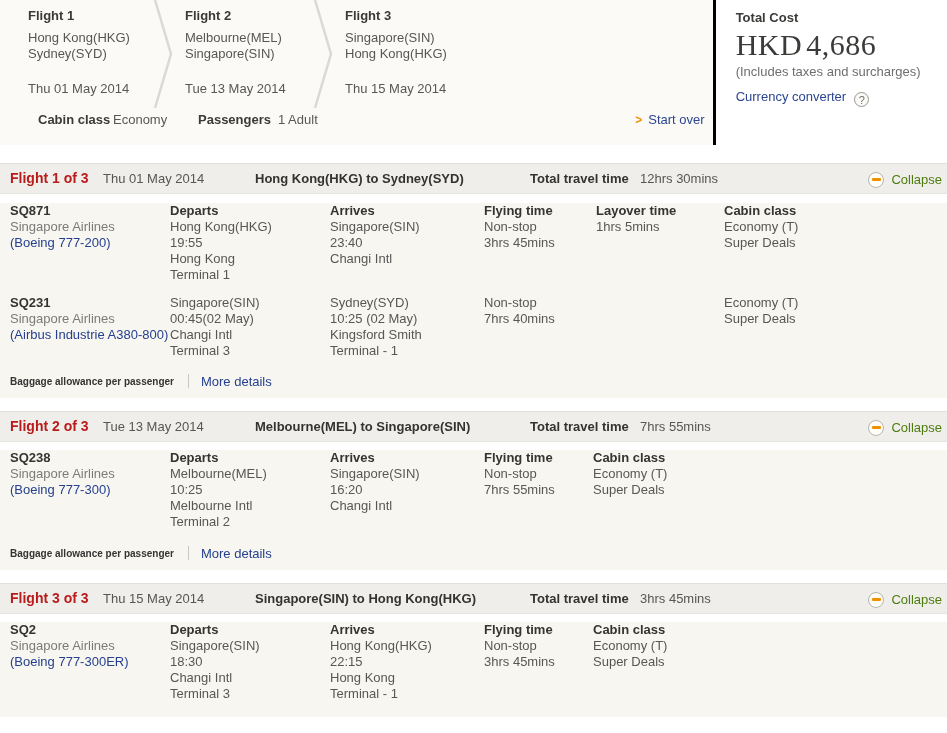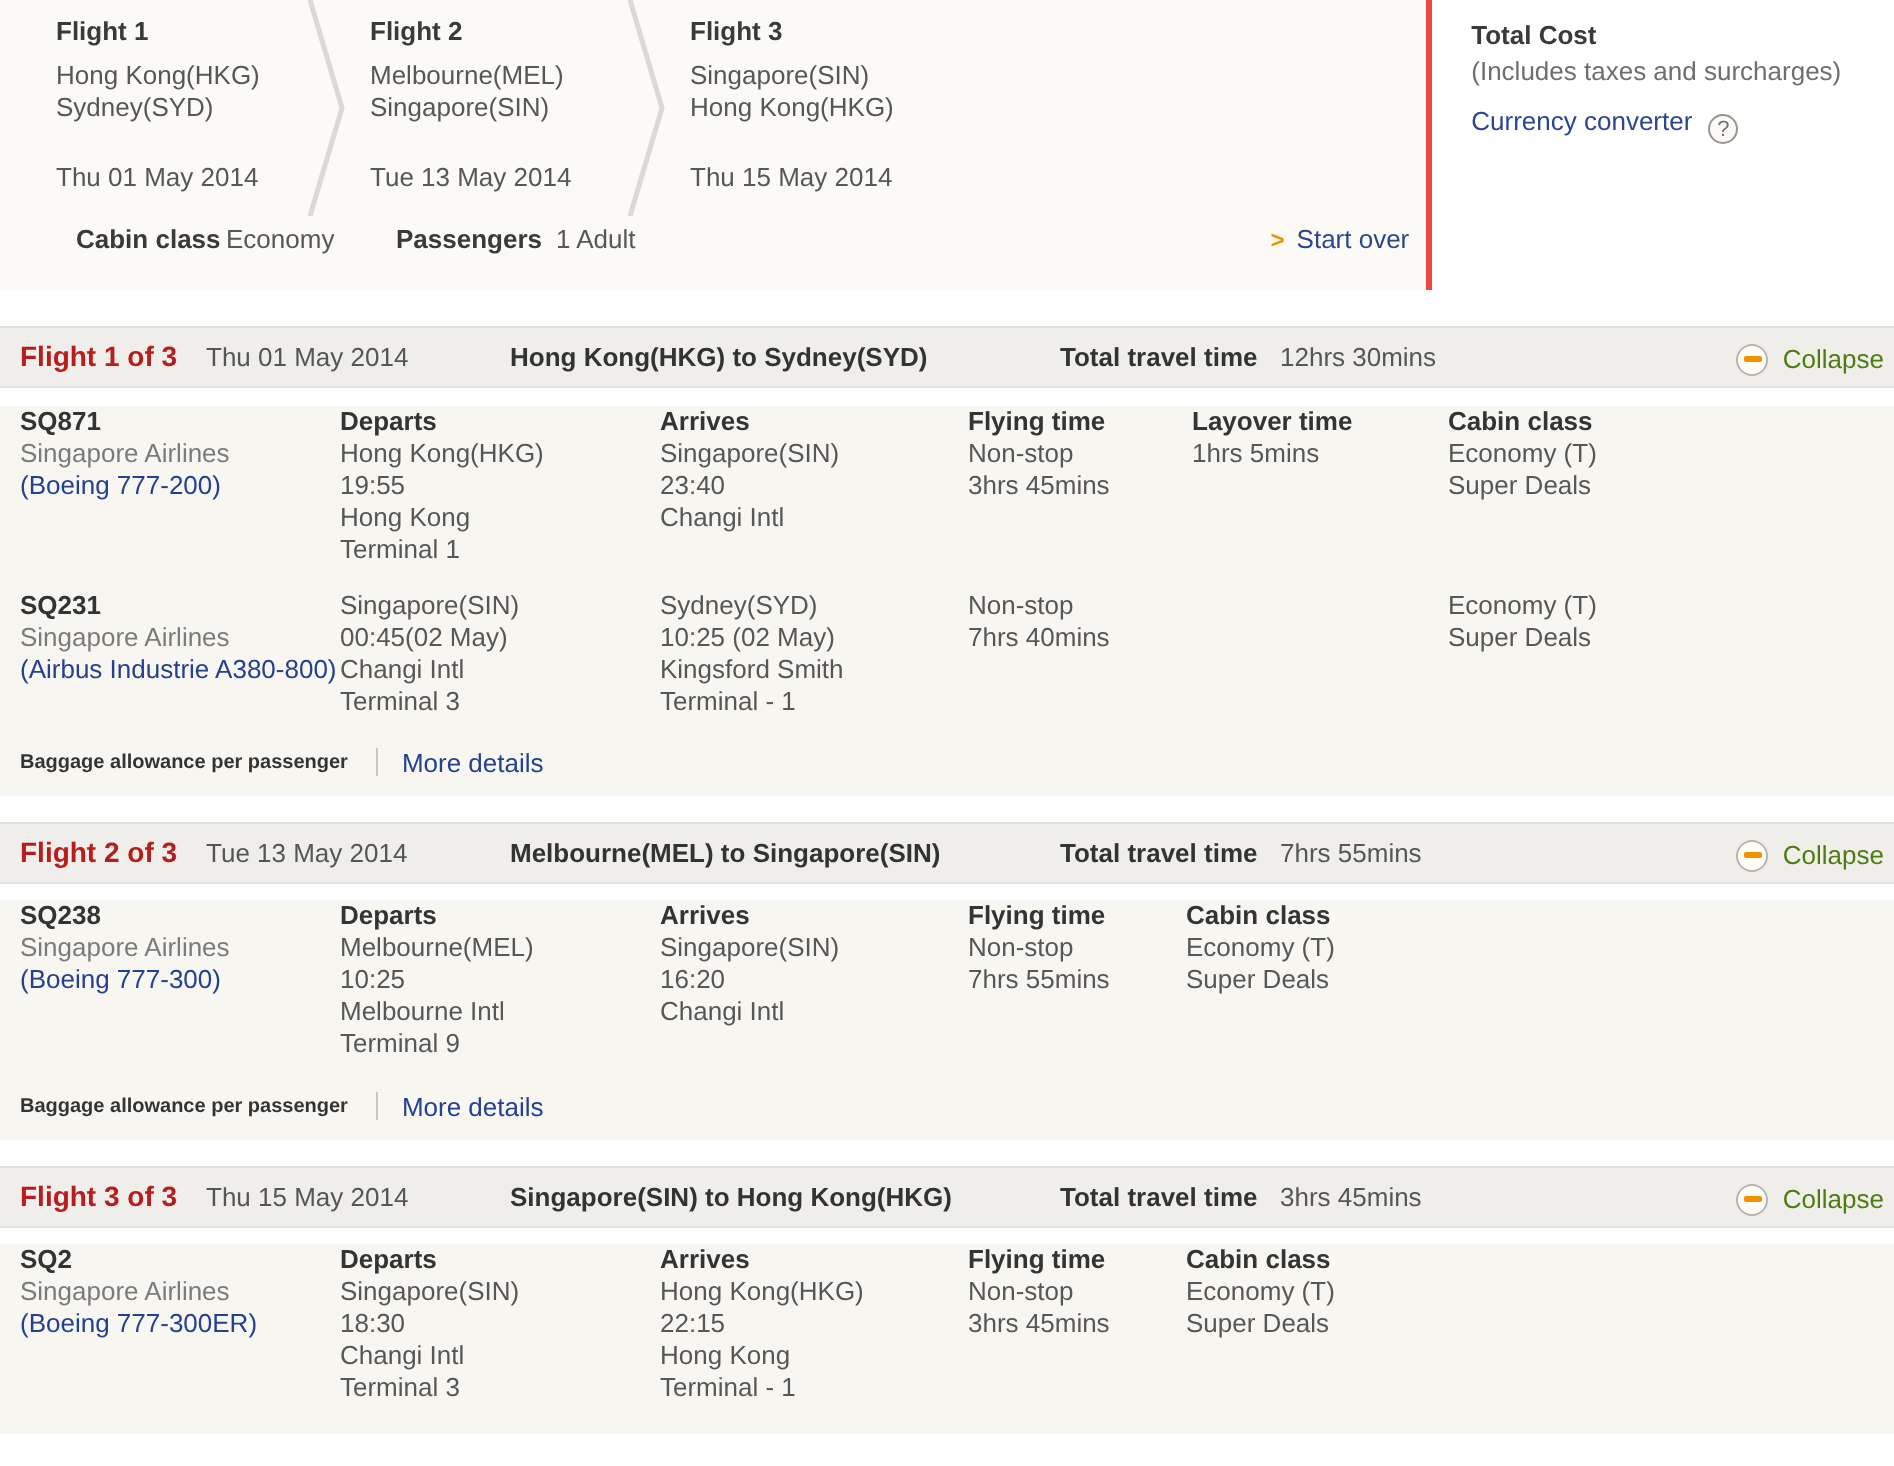--- a/index.html
+++ b/index.html
@@ -3,21 +3,21 @@
 <meta charset="utf-8">
 <style>
   * { margin:0; padding:0; box-sizing:border-box; }
   html,body { background:#ffffff; }
   body { font-family:"Liberation Sans", sans-serif; font-size:13px; color:#565654; }
   .page { position:relative; width:947px; height:733px; overflow:hidden; background:#ffffff; }
 
   
   .top-row { display:flex; }
   .trip-panel { position:relative; width:792px; height:145px; background:#fbfaf7;
-                border-right:3px solid #ef4444; }
+                border-right:3px solid #000000; }
   .tabs { position:relative; height:108px; }
   .tab { position:absolute; top:8px; }
   .tab-title { font-weight:bold; color:#3a3a38; margin-bottom:7px; }
   .tab-city { line-height:16px; color:#575755; }
   .tab-date { margin-top:19px; color:#575755; }
   .chev-sep { position:absolute; top:0; }
   .summary-bar { position:absolute; left:0; right:0; top:112px; height:33px; }
   .sb-label { position:absolute; font-weight:bold; color:#3a3a38; }
   .sb-value { position:absolute; color:#575755; }
   .start-over { position:absolute; right:8px; top:0; color:#2c4590; cursor:pointer; }
@@ -111,20 +111,21 @@
         <span class="sb-label" style="left:38px;">Cabin class</span>
         <span class="sb-value" style="left:113px;">Economy</span>
         <span class="sb-label" style="left:198px;">Passengers</span>
         <span class="sb-value" style="left:278px;">1 Adult</span>
         <span class="start-over"><span class="arrow">&gt;</span><span>Start over</span></span>
       </div>
     </div>
 
     <div class="cost-panel">
       <div class="cost-title">Total Cost</div>
+      <div class="cost-amount"><span class="cur">HKD</span><span>4,686</span></div>
       <div class="cost-note">(Includes taxes and surcharges)</div>
       <span class="cost-link lnk-curr"><span>Currency converter</span><span class="help-icon">?</span></span>
     </div>
   </div>
 
   <div class="sec-header m18">
     <span class="sec-title">Flight 1 of 3</span>
     <span class="sec-date">Thu 01 May 2014</span>
     <span class="sec-route">Hong Kong(HKG) to Sydney(SYD)</span>
     <span class="sec-ttl">Total travel time</span>
@@ -229,21 +230,21 @@
       <div class="cell c1">
         <div class="flight-no">SQ238</div>
         <div class="airline">Singapore Airlines</div>
         <div class="aircraft">(Boeing 777-300)</div>
       </div>
       <div class="cell c2">
         <div class="hd">Departs</div>
         <div class="ln">Melbourne(MEL)</div>
         <div class="ln">10:25</div>
         <div class="ln">Melbourne Intl</div>
-        <div class="ln">Terminal 9</div>
+        <div class="ln">Terminal 2</div>
       </div>
       <div class="cell c3">
         <div class="hd">Arrives</div>
         <div class="ln">Singapore(SIN)</div>
         <div class="ln">16:20</div>
         <div class="ln">Changi Intl</div>
       </div>
       <div class="cell c4b">
         <div class="hd">Flying time</div>
         <div class="ln">Non-stop</div>

